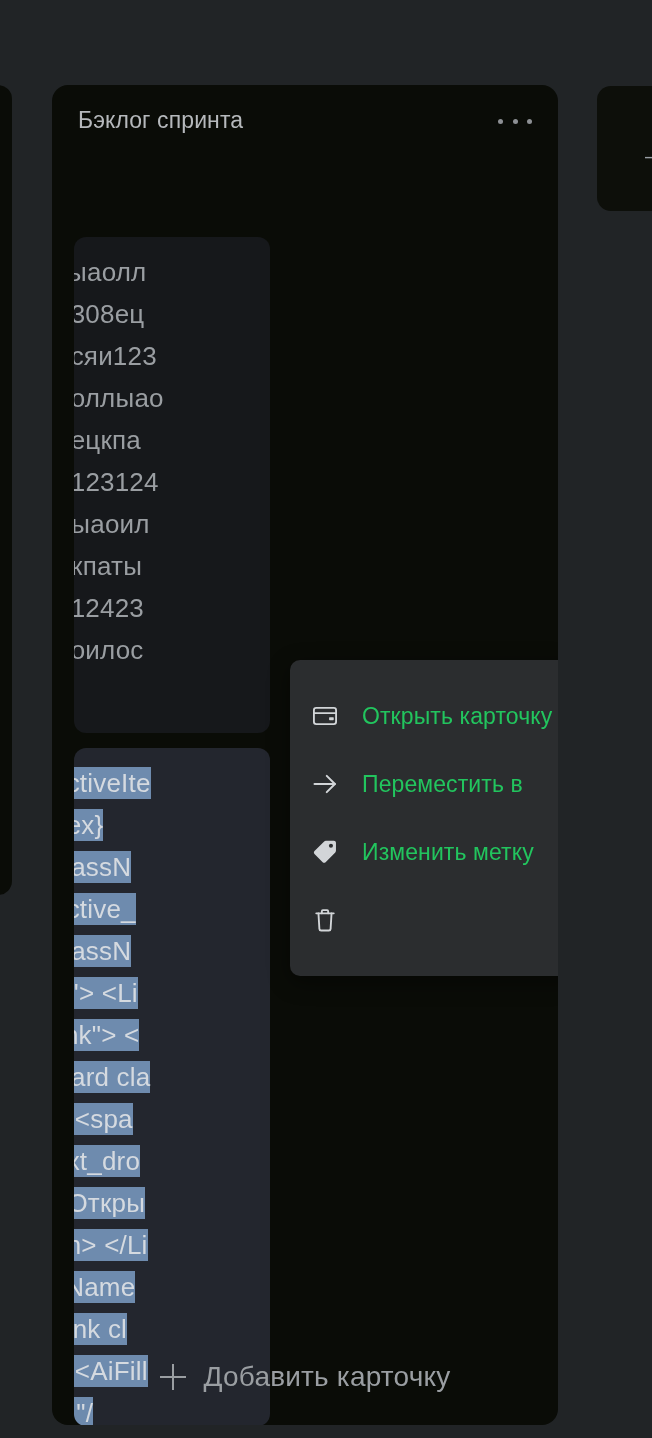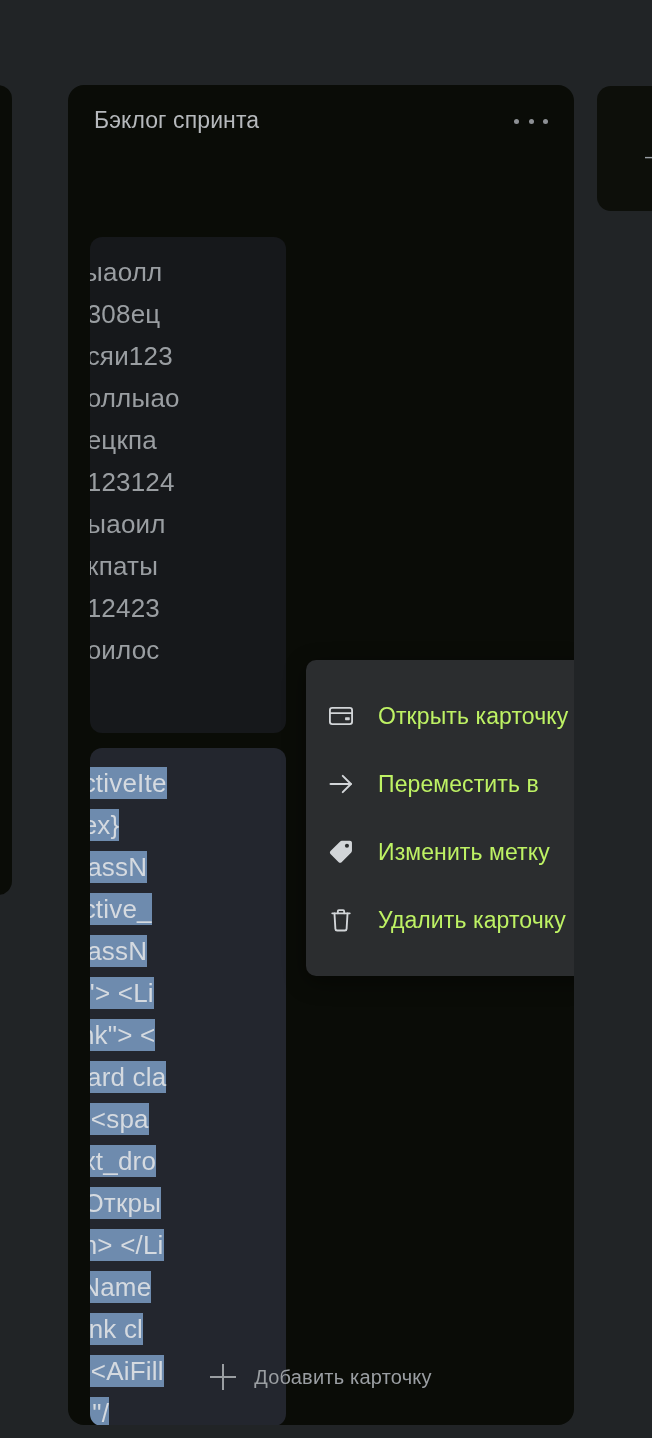--- a/index.html
+++ b/index.html
@@ -49,21 +49,21 @@
     top: 60px;
     color: #9aa0a6;
     font-size: 20px;
     line-height: 1;
     letter-spacing: 0.2px;
   }
 
   
   .column {
     position: absolute;
-    left: 68px;
+    left: 52px;
     top: 85px;
     width: 506px;
     height: 1340px;
     background: #0a0c07;
     border-radius: 16px;
     overflow: hidden;
   }
 
   .column-header {
     position: absolute;
@@ -182,21 +182,21 @@
     position: absolute;
     background: #9a9ea2;
   }
   .add-card .plus-icon::before {
     left: 0; top: 12px; width: 26px; height: 2px;
   }
   .add-card .plus-icon::after {
     top: 0; left: 12px; height: 26px; width: 2px;
   }
   .add-card .label {
-    font-size: 20px;
+    font-size: 28px;
     letter-spacing: 0.2px;
     white-space: nowrap;
   }
 
   
   .context-menu {
     position: absolute;
     left: 238px;
     top: 575px;
     width: 290px;
@@ -206,21 +206,21 @@
     box-shadow: 0 6px 22px rgba(0,0,0,0.45);
     overflow: hidden;
   }
 
   .menu-item {
     display: flex;
     align-items: center;
     height: 68px;
     padding: 0 22px 0 20px;
     gap: 22px;
-    color: #bef264;
+    color: #22c55e;
     white-space: nowrap;
   }
   .menu-item .mi-icon {
     width: 30px;
     height: 30px;
     flex: 0 0 auto;
     display: flex;
     align-items: center;
     justify-content: center;
   }
@@ -327,19 +327,18 @@
       </div>
 
       <div class="menu-item">
         <span class="mi-icon">
           <svg width="28" height="28" viewBox="0 0 24 24" fill="none" stroke="#d2d5d8" stroke-width="1.6" stroke-linecap="round" stroke-linejoin="round">
             <path d="M4.5 6.3 H19.5"></path>
             <path d="M9.3 6.3 V4.4 C9.3 3.9 9.7 3.5 10.2 3.5 H13.8 C14.3 3.5 14.7 3.9 14.7 4.4 V6.3"></path>
             <path d="M6.4 6.3 L7.2 19.6 C7.25 20.4 7.9 21 8.7 21 H15.3 C16.1 21 16.75 20.4 16.8 19.6 L17.6 6.3"></path>
           </svg>
         </span>
-        <span class="mi-label">Удалить карточку</span>
       </div>
 
     </div>
 
   </div>
 </div>
 
 </body></html>

